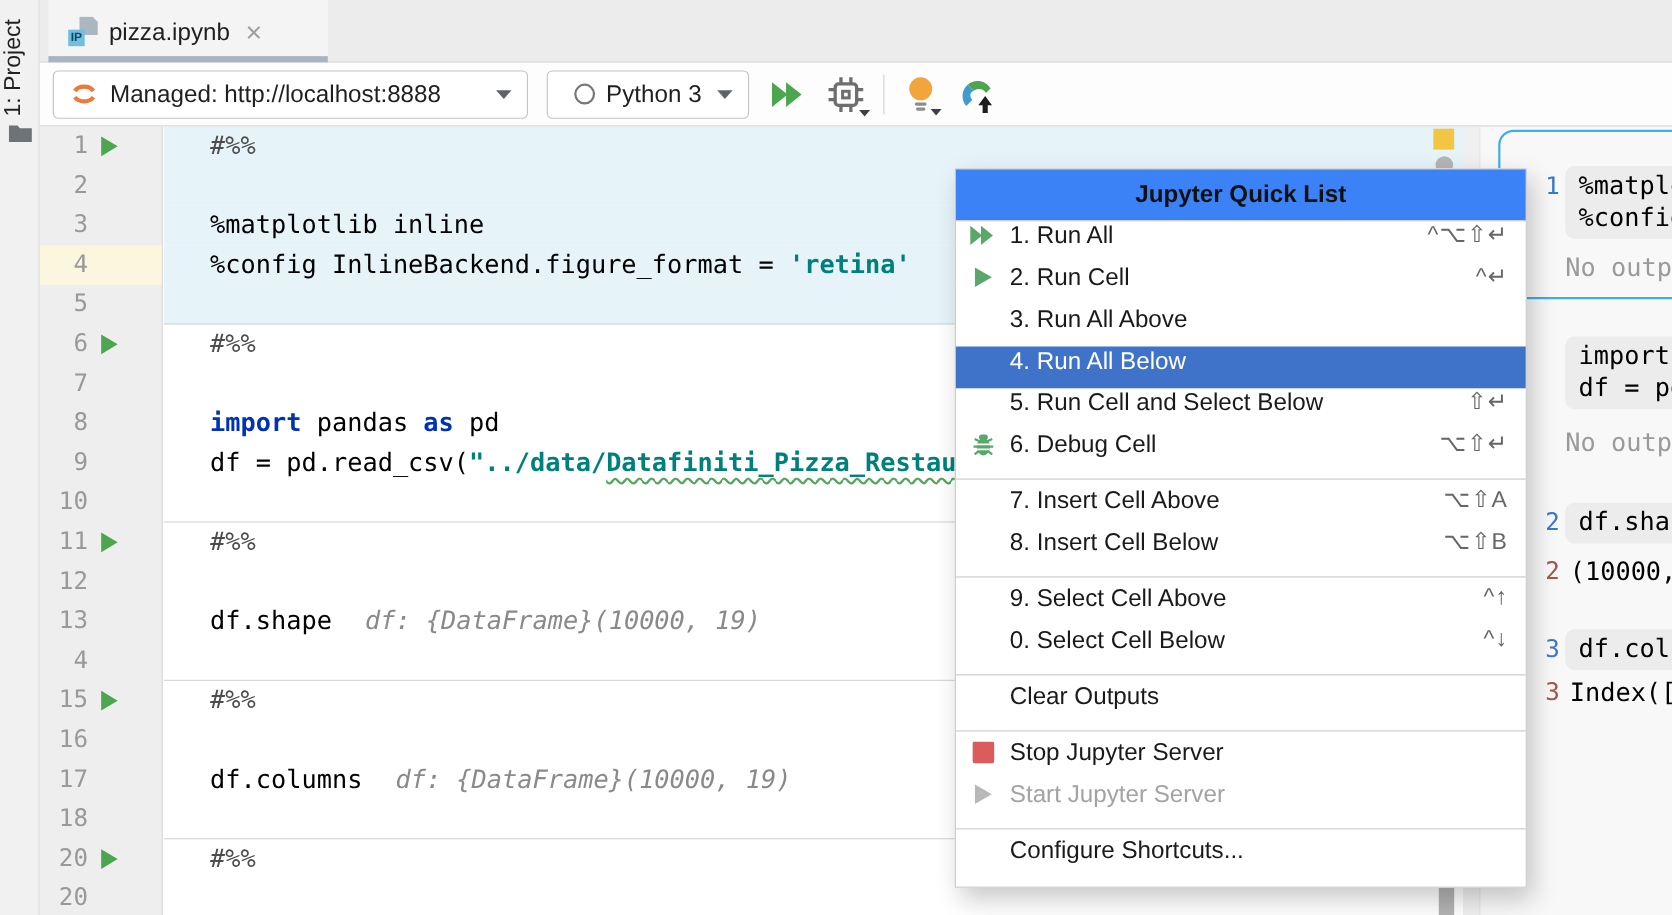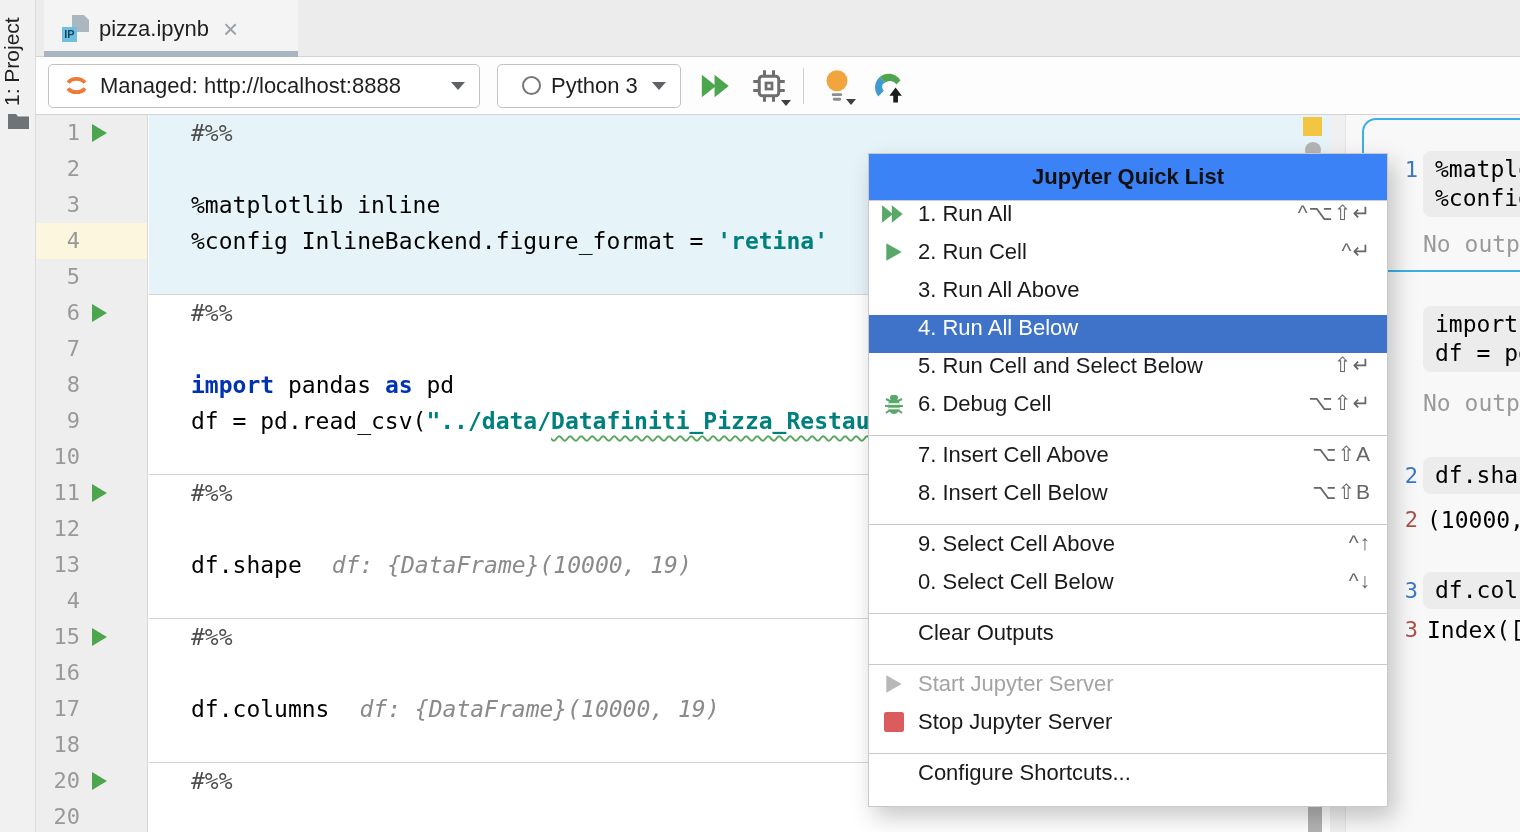--- a/index.html
+++ b/index.html
@@ -378,38 +378,38 @@
         <span class="m-label">0. Select Cell Below</span>
         <span class="m-short">^↓</span>
       </div>
       <div class="m-sep"></div>
       <div class="m-item">
         <span class="m-icon"></span>
         <span class="m-label">Clear Outputs</span>
         <span class="m-short"></span>
       </div>
       <div class="m-sep"></div>
+      <div class="m-item">
+        <span class="m-icon">
+          <svg width="20" height="20" viewBox="0 0 18 18">
+            <rect x="0" y="0" width="18" height="18" rx="2" fill="#db5c5c"></rect>
+          </svg>
+        </span>
+        <span class="m-label">Stop Jupyter Server</span>
+        <span class="m-short"></span>
+      </div>
       <div class="m-item disabled">
         <span class="m-icon">
           <svg width="22" height="22" viewBox="0 0 20 20">
             <polygon points="3,2 17,10 3,18" fill="#b8b8b8"></polygon>
           </svg>
         </span>
         <span class="m-label">Start Jupyter Server</span>
         <span class="m-short"></span>
       </div>
-      <div class="m-item">
-        <span class="m-icon">
-          <svg width="20" height="20" viewBox="0 0 18 18">
-            <rect x="0" y="0" width="18" height="18" rx="2" fill="#db5c5c"></rect>
-          </svg>
-        </span>
-        <span class="m-label">Stop Jupyter Server</span>
-        <span class="m-short"></span>
-      </div>
       <div class="m-sep"></div>
       <div class="m-item">
         <span class="m-icon"></span>
         <span class="m-label">Configure Shortcuts...</span>
         <span class="m-short"></span>
       </div>
     </div>
   <div class="pad-bottom"></div>
 </div>
 

